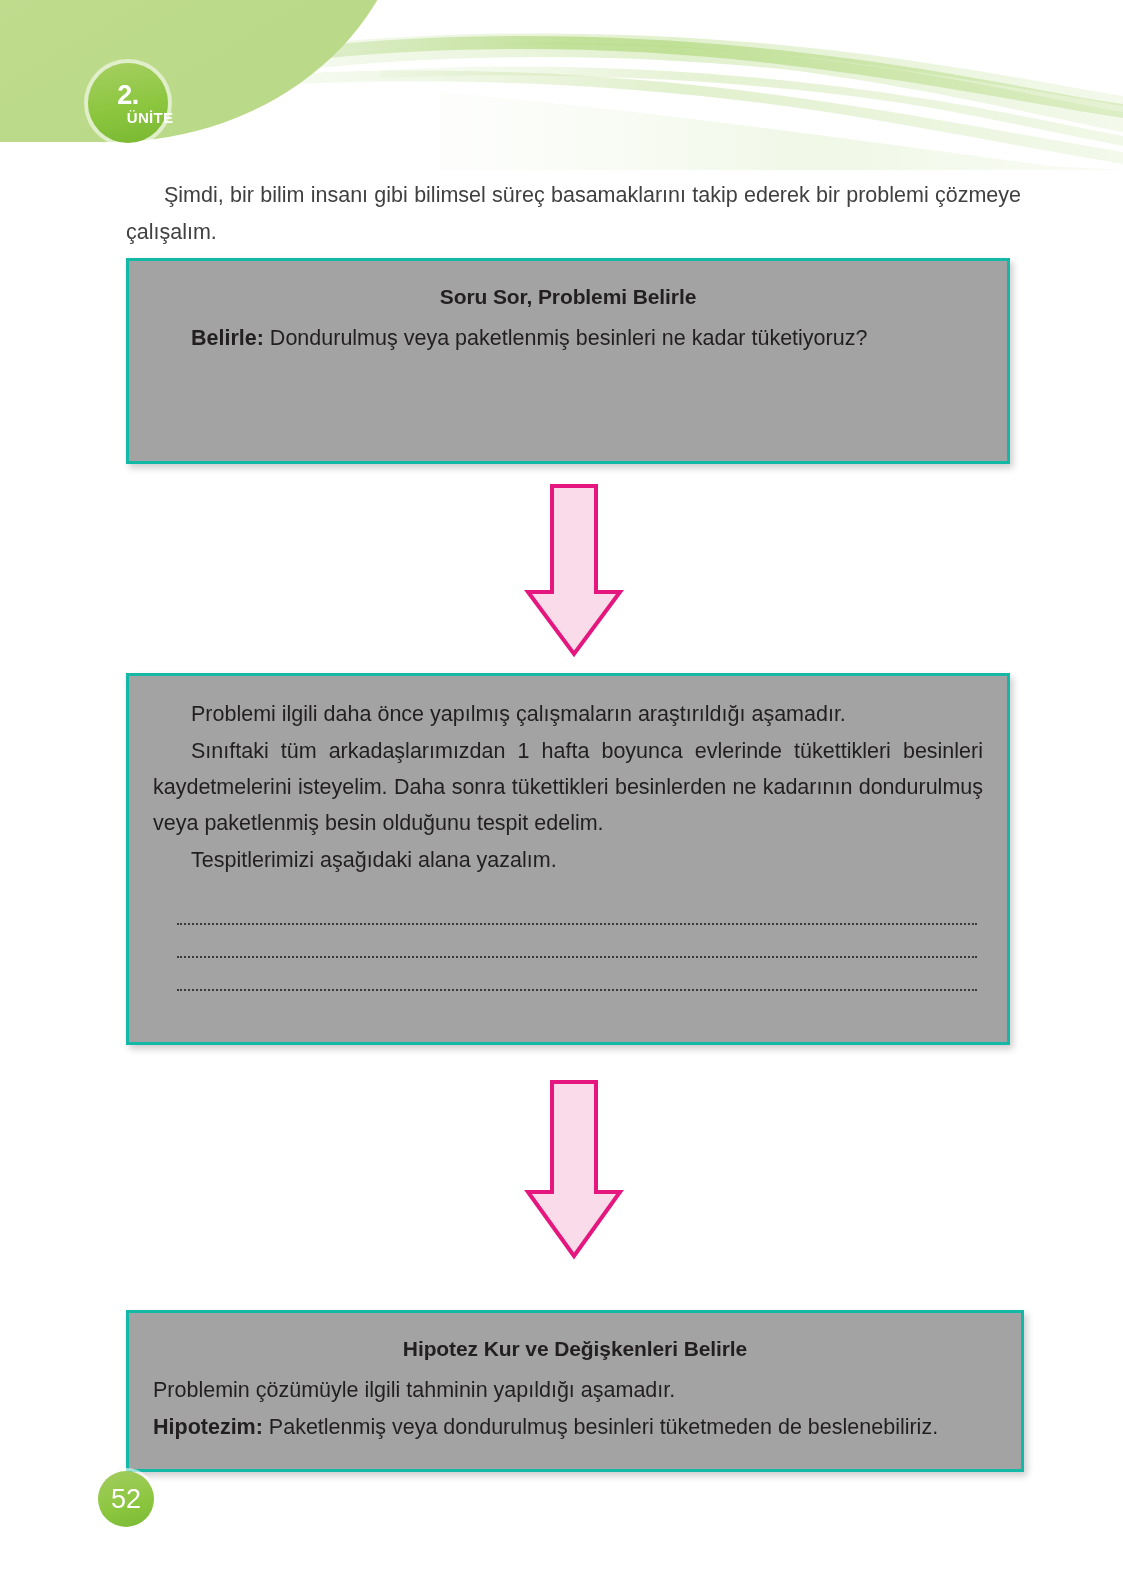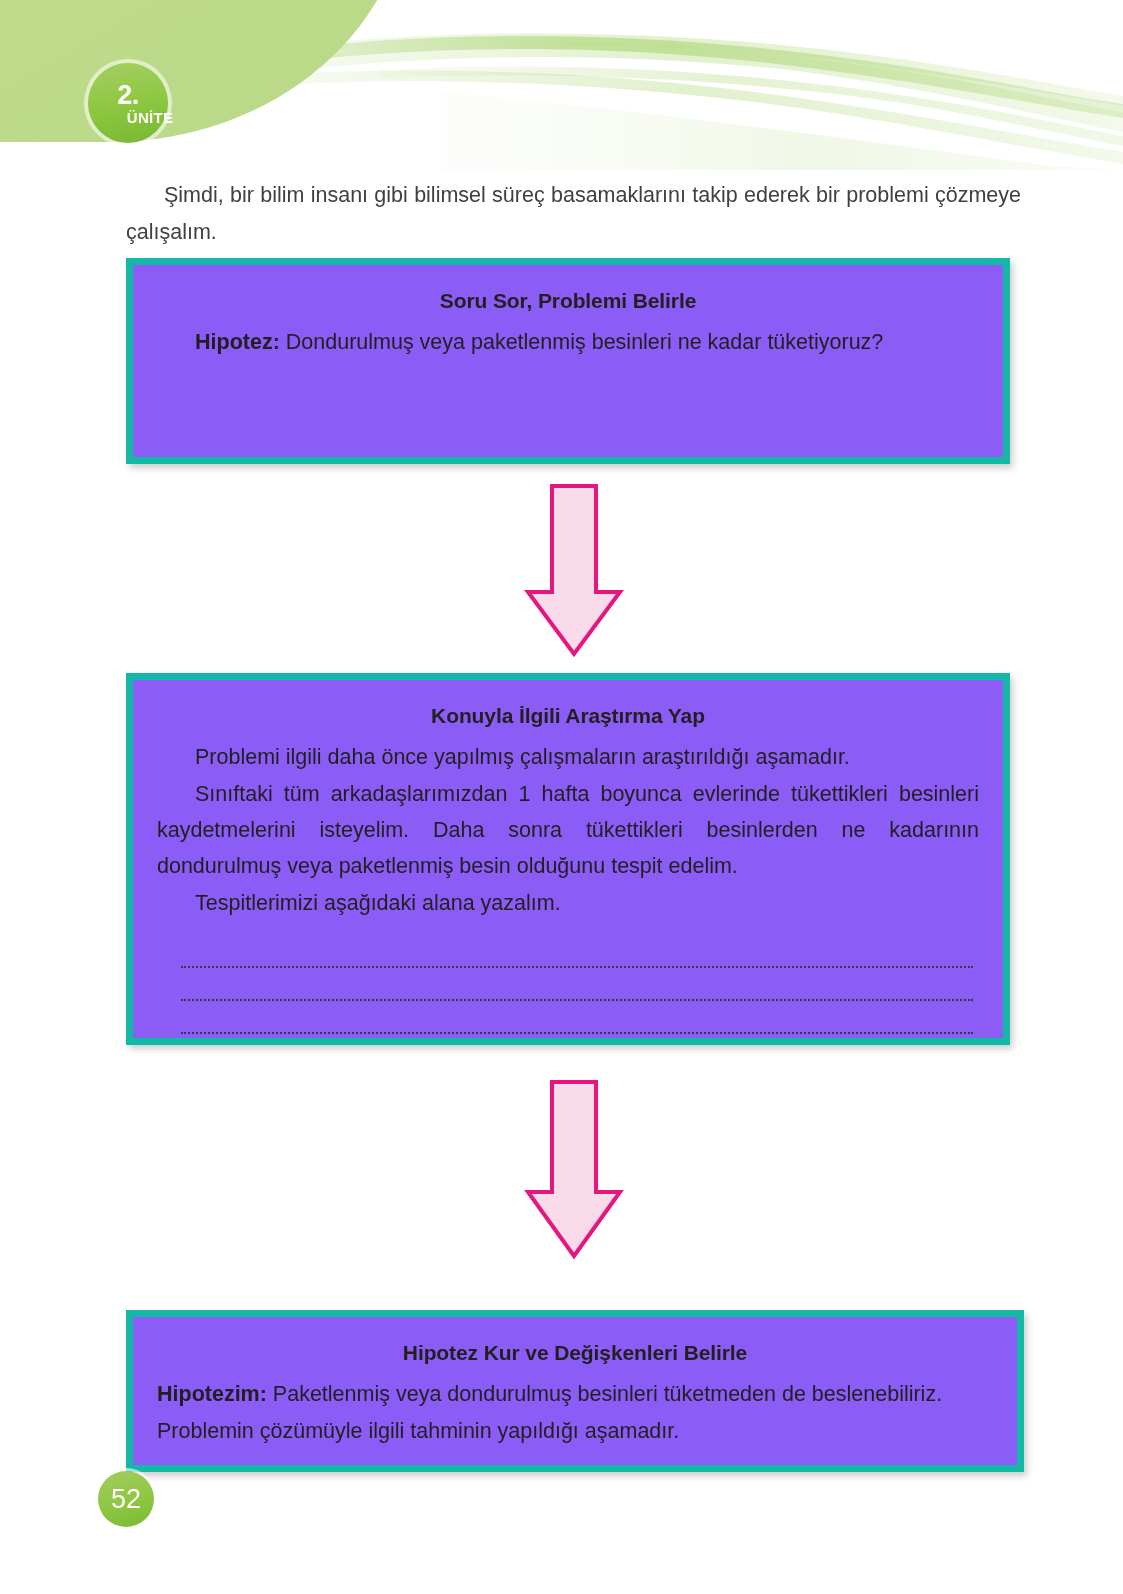--- a/index.html
+++ b/index.html
@@ -81,22 +81,22 @@
     font-size: 21.5px;
     line-height: 37px;
     text-indent: 38px;
     text-align: justify;
     color: #404040;
   }
 
   
   .step-box {
     position: absolute;
-    background: #8b5cf6;
-    border: 7px solid #14b8a6;
+    background: #a3a3a3;
+    border: 3px solid #14b8a6;
     box-sizing: border-box;
     box-shadow: 3px 4px 7px rgba(0,0,0,0.20);
     padding: 20px 24px 22px 24px;
   }
   .step-title {
     text-align: center;
     font-size: 21px;
     font-weight: bold;
     color: #231f20;
     margin: 4px 0 11px 0;
@@ -179,42 +179,41 @@
   <div class="unite-badge">
     <span class="num">2.</span>
     <span class="word">ÜNİTE</span>
   </div>
 </div>
 
 <p id="intro-paragraph">Şimdi, bir bilim insanı gibi bilimsel süreç basamaklarını takip ederek bir problemi çözmeye çalışalım.</p>
 
 <div class="step-box" id="box-soru-sor">
   <div class="step-title">Soru Sor, Problemi Belirle</div>
-  <p class="step-p last-line-left"><b>Hipotez:</b><span> Dondurulmuş veya paketlenmiş besinleri ne kadar tüketiyoruz?</span></p>
+  <p class="step-p last-line-left"><b>Belirle:</b><span> Dondurulmuş veya paketlenmiş besinleri ne kadar tüketiyoruz?</span></p>
 </div>
 
 <svg class="flow-arrow" id="arrow-1" viewBox="0 0 100 176">
   <polygon points="28,4 72,4 72,110 96,110 50,172 4,110 28,110" fill="#fadbe9" stroke="#e5177f" stroke-width="4" stroke-linejoin="miter"></polygon>
 </svg>
 
 <div class="step-box" id="box-arastirma">
-  <div class="step-title">Konuyla İlgili Araştırma Yap</div>
   <p class="step-p last-line-left">Problemi ilgili daha önce yapılmış çalışmaların araştırıldığı aşamadır.</p>
   <p class="step-p">Sınıftaki tüm arkadaşlarımızdan 1 hafta boyunca evlerinde tükettikleri besinleri kaydetmelerini isteyelim. Daha sonra tükettikleri besinlerden ne kadarının dondurulmuş veya paketlenmiş besin olduğunu tespit edelim.</p>
   <p class="step-p last-line-left">Tespitlerimizi aşağıdaki alana yazalım.</p>
   <div class="dotted-lines">
     <div class="dotted-line"></div>
     <div class="dotted-line"></div>
     <div class="dotted-line"></div>
   </div>
 </div>
 
 <svg class="flow-arrow" id="arrow-2" viewBox="0 0 100 182">
   <polygon points="28,4 72,4 72,114 96,114 50,178 4,114 28,114" fill="#fadbe9" stroke="#e5177f" stroke-width="4" stroke-linejoin="miter"></polygon>
 </svg>
 
 <div class="step-box" id="box-hipotez">
   <div class="step-title">Hipotez Kur ve Değişkenleri Belirle</div>
+  <p class="step-p no-indent last-line-left">Problemin çözümüyle ilgili tahminin yapıldığı aşamadır.</p>
   <p class="step-p no-indent last-line-left"><b>Hipotezim:</b><span> Paketlenmiş veya dondurulmuş besinleri tüketmeden de beslenebiliriz.</span></p>
-  <p class="step-p no-indent last-line-left">Problemin çözümüyle ilgili tahminin yapıldığı aşamadır.</p>
 </div>
 
 <div id="page-number">52</div>
 
 </body></html>

